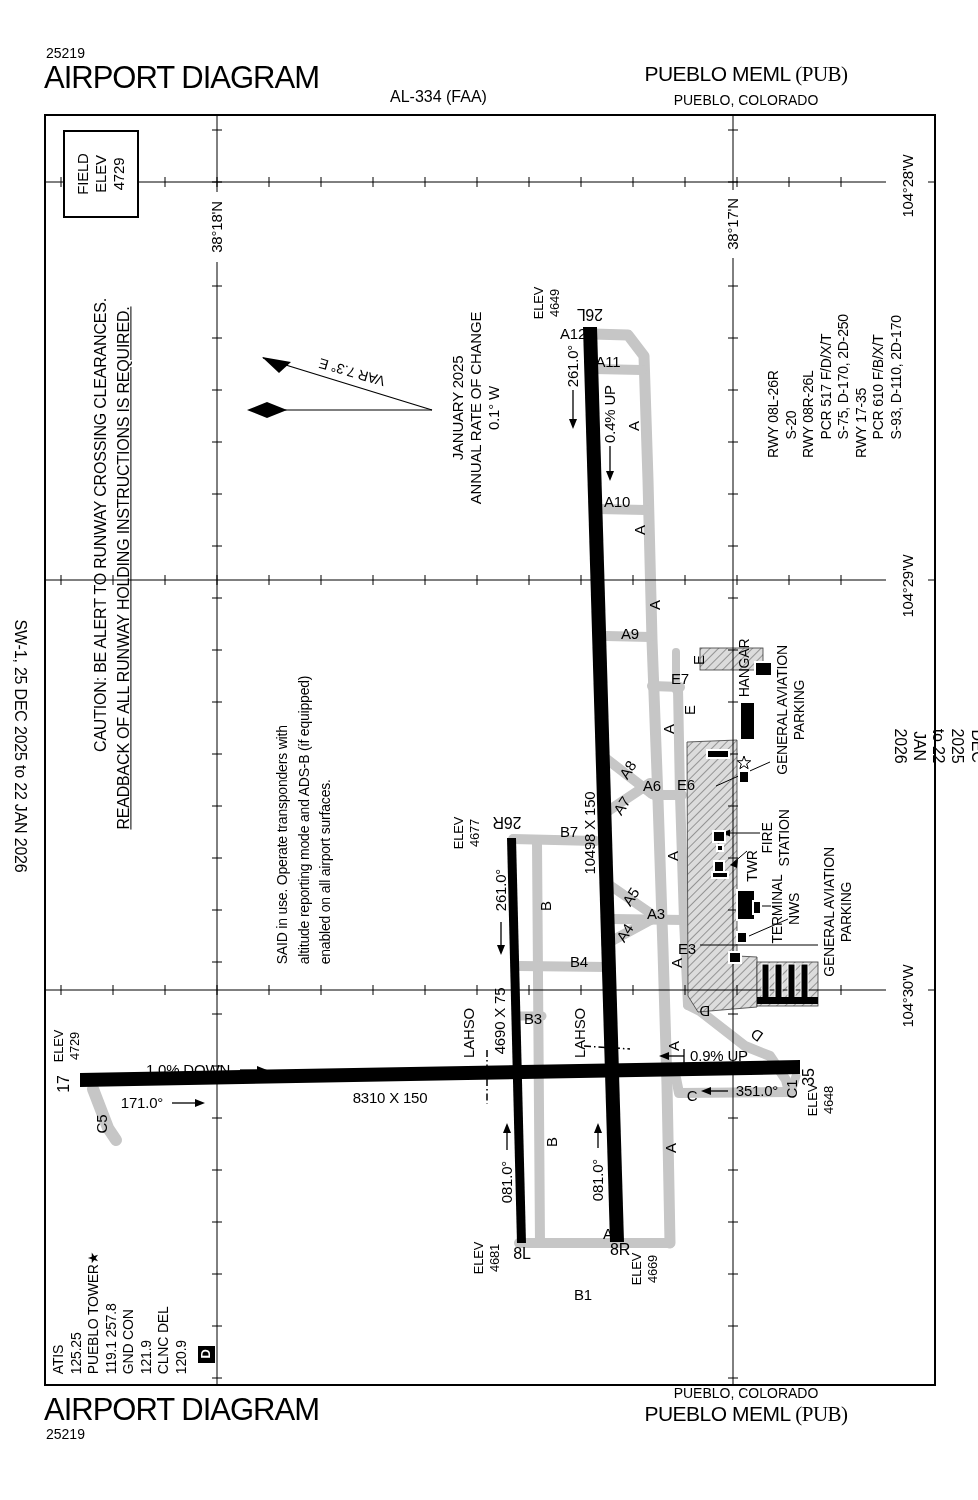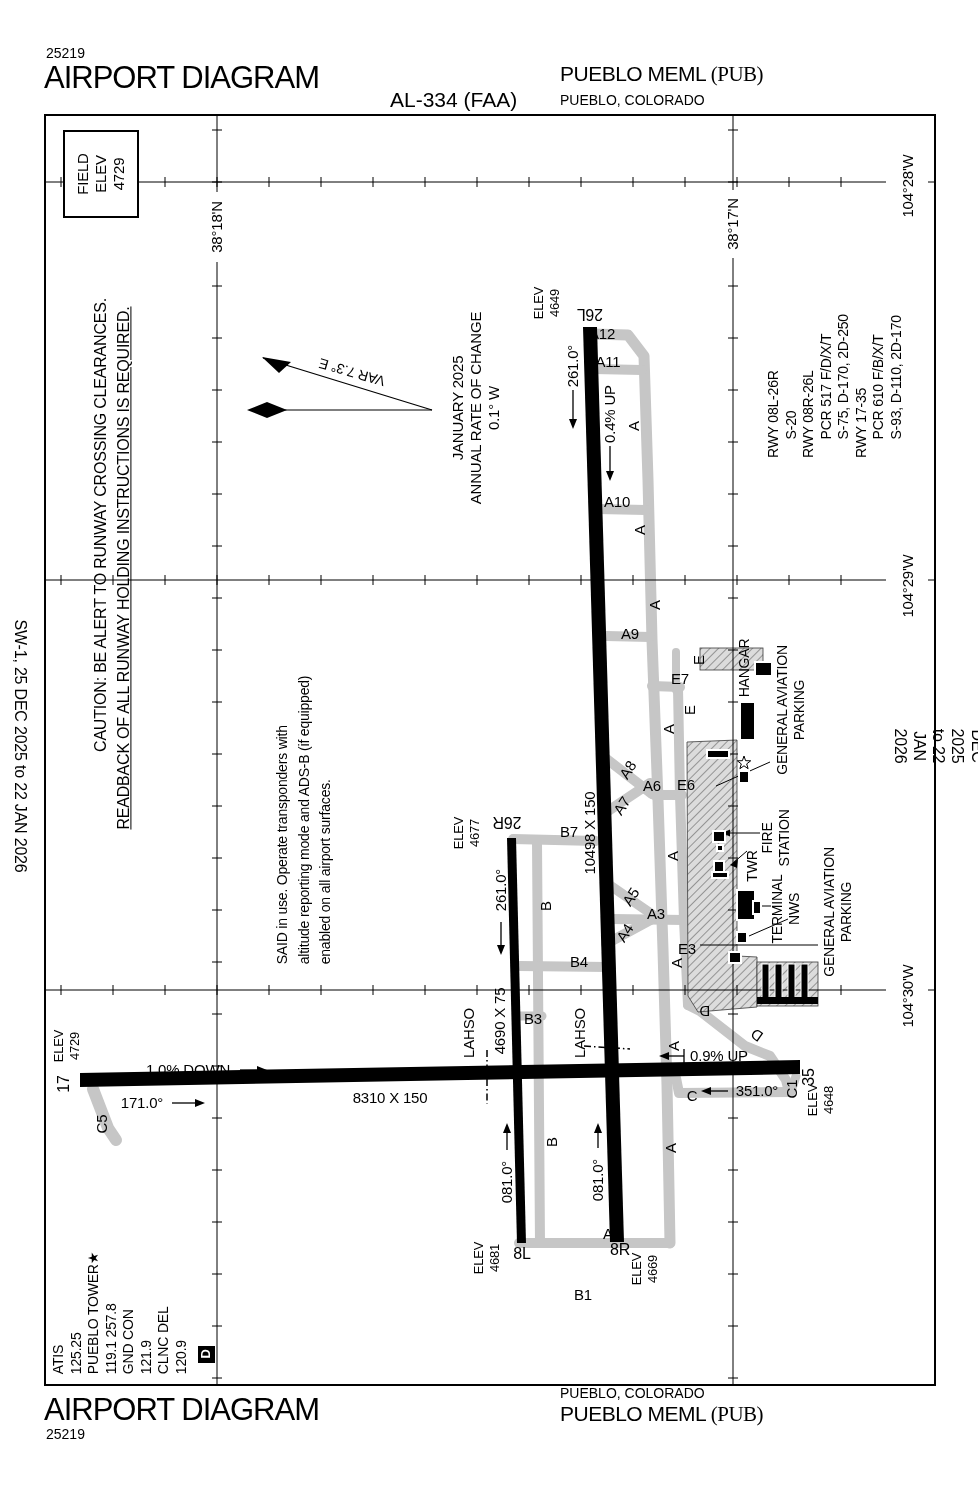--- a/index.html
+++ b/index.html
@@ -20,22 +20,22 @@
   .left{text-align:left}
   .pre{white-space:pre}
   .u{text-decoration:underline}
   .lh155{line-height:1.55}
   .lh125{line-height:1.25}
   .wbg{background:#fff;padding:0 2px}
   
   .hd{position:absolute;font-family:"Liberation Sans",sans-serif;color:#000;}
   .t31{font-size:31px;letter-spacing:-1px;}
   .t21{font-size:21px;letter-spacing:-0.5px;white-space:pre;}
-  .t15{font-size:21px}.t14{font-size:14px}
-  .rt{width:372px;text-align:left;}
+  .t15{font-size:16px}.t14{font-size:14px}
+  .rt{width:372px;text-align:center;}
   .serif{font-family:"Liberation Serif",serif;}
   .fieldbox{position:absolute;left:63px;top:130px;width:72px;height:84px;
             border:2px solid #000;background:#fff;}
   .datis{position:absolute;left:198px;top:1346px;width:17px;height:17px;background:#000;}
   .datis .lb{color:#fff;font-weight:bold;font-size:13px;}
 </style>
 </head>
 <body>
 
 <div class="page">
@@ -358,21 +358,21 @@
   <div class="lb r90" style="left:507px;top:1182px">081.0°</div>
   <div class="lb r90" style="left:598px;top:1180px">081.0°</div>
 
   <div class="lb" style="left:188px;top:1070px">1.0% DOWN</div>
   <div class="lb" style="left:719px;top:1056px">0.9% UP</div>
   <div class="lb r90" style="left:610px;top:414px">0.4% UP</div>
 
   <div class="lb r90" style="left:469px;top:1033px">LAHSO</div>
   <div class="lb r90" style="left:580px;top:1033px">LAHSO</div>
 
-  <div class="lb" style="left:602px;top:334px">A12</div>
+  <div class="lb" style="left:573px;top:334px">A12</div>
   <div class="lb" style="left:608px;top:362px">A11</div>
   <div class="lb" style="left:617px;top:502px">A10</div>
   <div class="lb" style="left:630px;top:634px">A9</div>
   <div class="lb r55" style="left:628px;top:770px">A8</div>
   <div class="lb r55" style="left:622px;top:806px">A7</div>
   <div class="lb" style="left:652px;top:786px">A6</div>
   <div class="lb r55" style="left:631px;top:897px">A5</div>
   <div class="lb r55" style="left:625px;top:933px">A4</div>
   <div class="lb" style="left:656px;top:914px">A3</div>
   <div class="lb" style="left:612px;top:1234px">A1</div>

